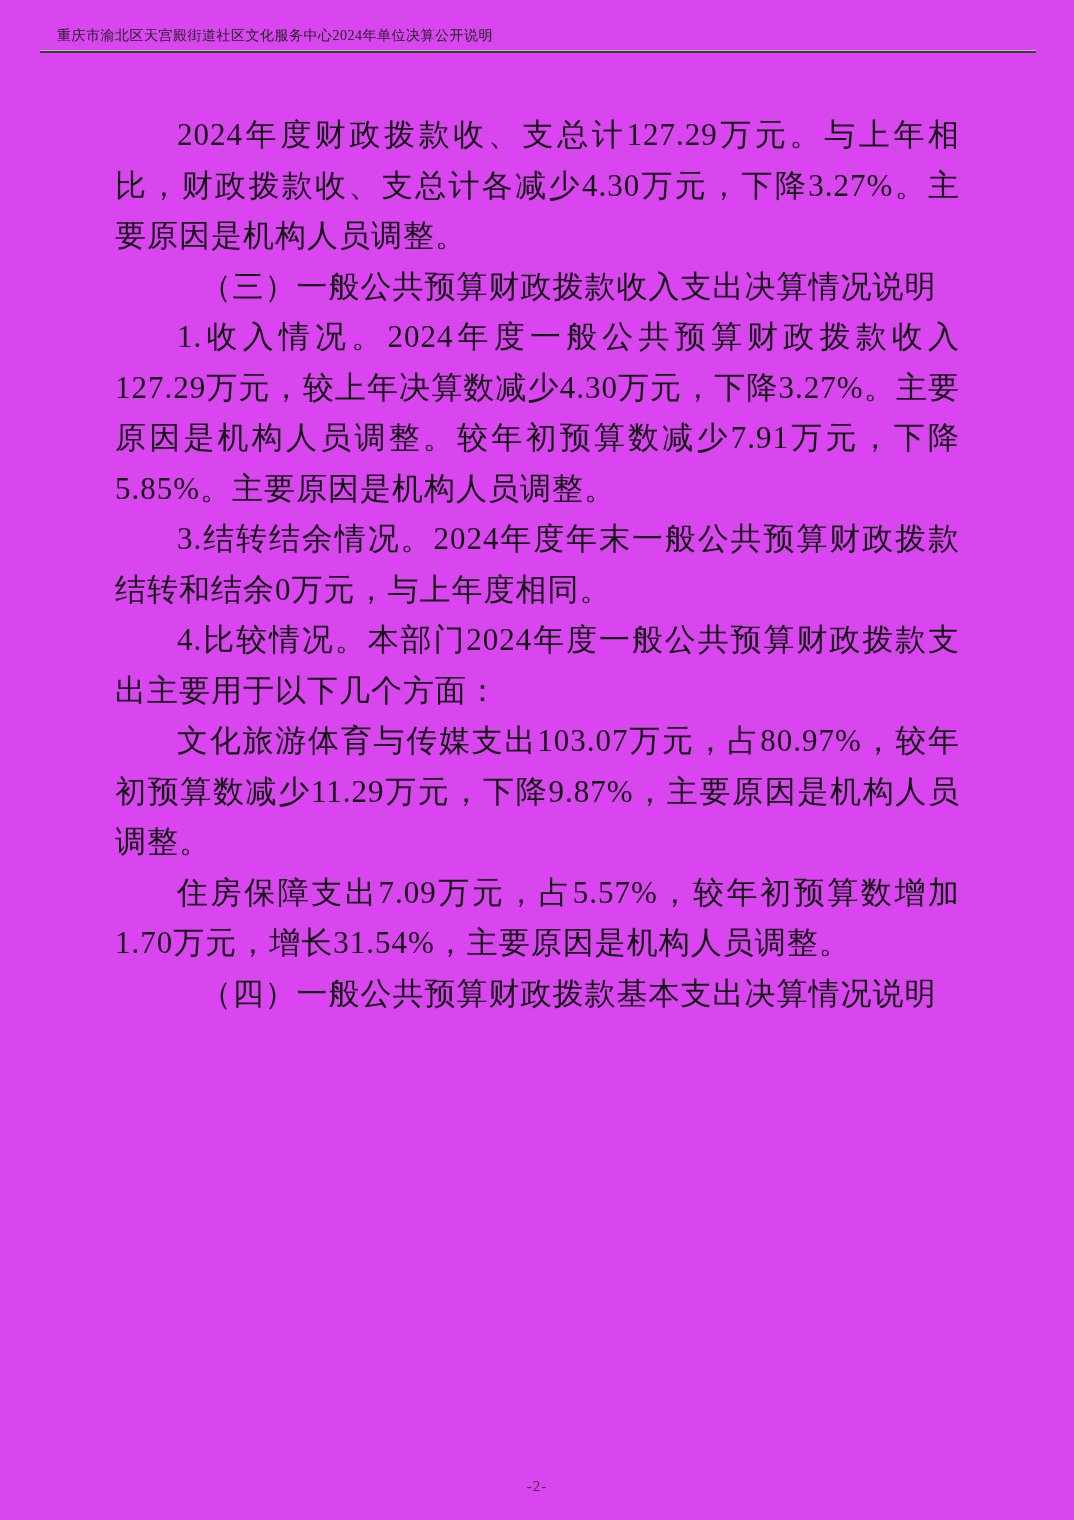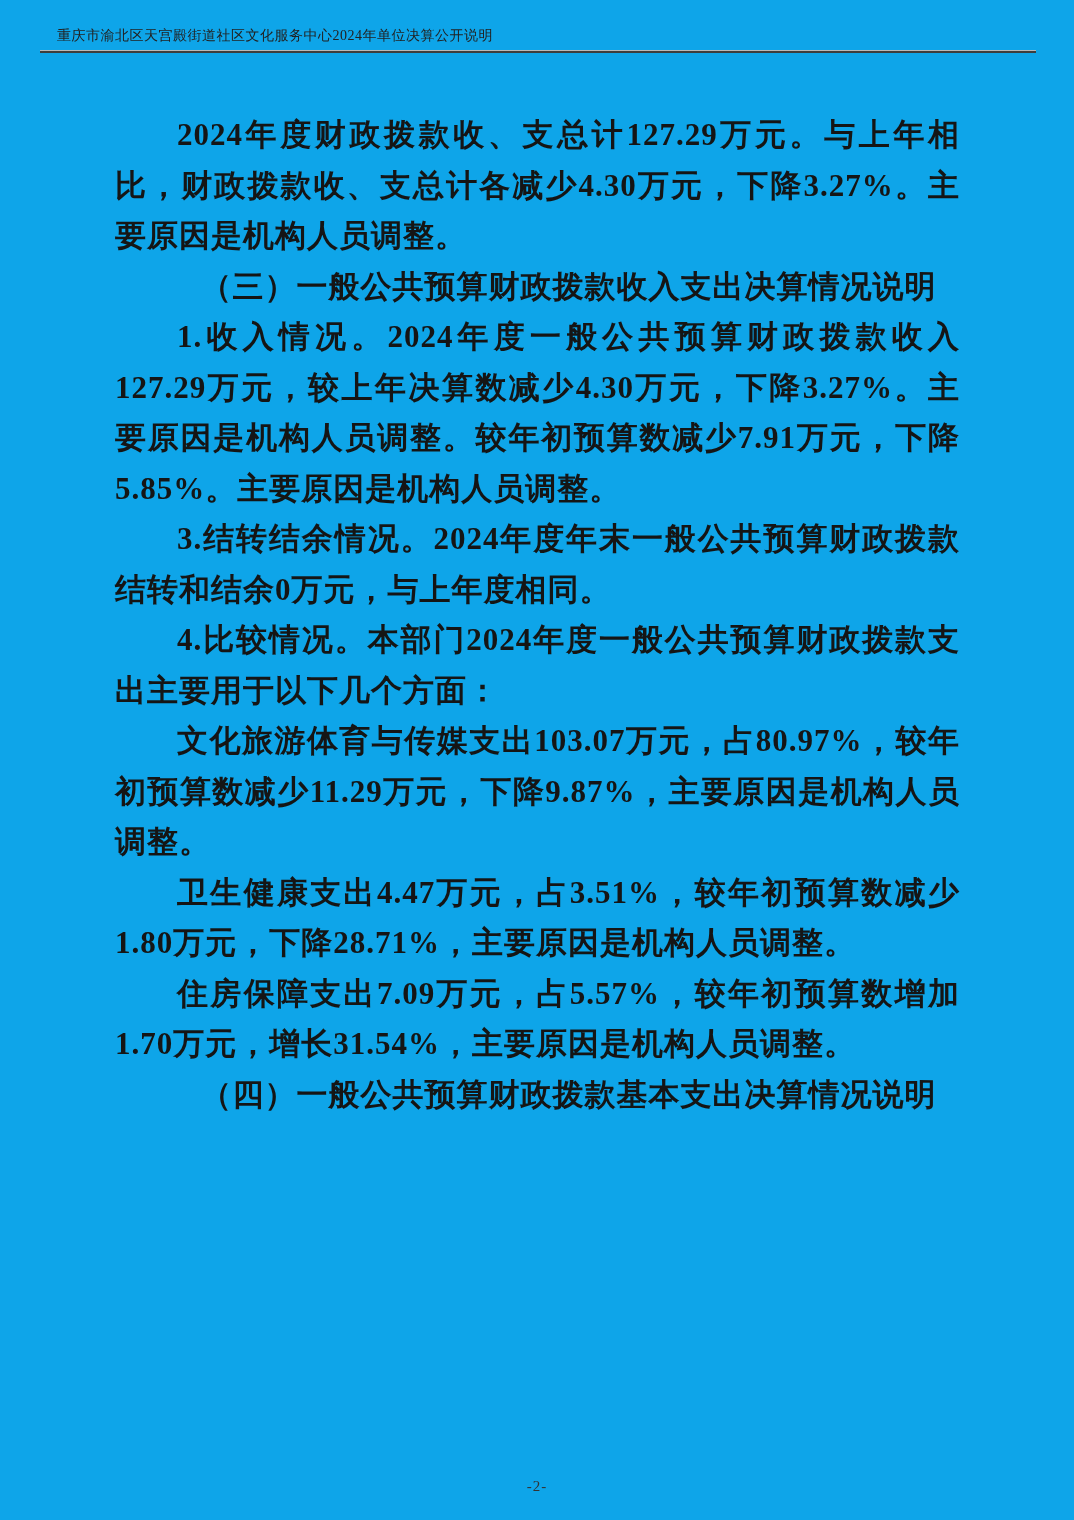--- a/index.html
+++ b/index.html
@@ -4,21 +4,21 @@
 <style>
   html, body {
     margin: 0;
     padding: 0;
     background: #ffffff;
   }
   .page {
     position: relative;
     width: 1074px;
     height: 1520px;
-    background: #0ea5e9;
+    background: #d946ef;
     overflow: hidden;
     font-family: "Liberation Serif", "DejaVu Serif", serif;
     color: #151515;
   }
   .header-title {
     position: absolute;
     left: 57px;
     top: 27px;
     font-size: 14px;
     letter-spacing: 0.5px;
@@ -39,21 +39,21 @@
     top: 110px;
     width: 845px;
   }
   .doc-body p, .doc-body h2 {
     margin: 0;
     padding: 0;
     font-size: 31px;
     line-height: 50.5px;
     text-indent: 2em;
     letter-spacing: 1px;
-    font-weight: bold;
+    font-weight: normal;
   }
   .para {
     text-align: justify;
     text-justify: inter-character;
   }
   .heading {
     font-weight: bold;
     text-align: center;
   }
   .page-footer {
@@ -76,21 +76,20 @@
 
   <div class="header-rule"></div>
 
   <div class="doc-body">
     <p class="para">2024年度财政拨款收、支总计127.29万元。与上年相比，财政拨款收、支总计各减少4.30万元，下降3.27%。主要原因是机构人员调整。</p>
     <h2 class="heading">（三）一般公共预算财政拨款收入支出决算情况说明</h2>
     <p class="para">1.收入情况。2024年度一般公共预算财政拨款收入127.29万元，较上年决算数减少4.30万元，下降3.27%。主要原因是机构人员调整。较年初预算数减少7.91万元，下降5.85%。主要原因是机构人员调整。</p>
     <p class="para">3.结转结余情况。2024年度年末一般公共预算财政拨款结转和结余0万元，与上年度相同。</p>
     <p class="para">4.比较情况。本部门2024年度一般公共预算财政拨款支出主要用于以下几个方面：</p>
     <p class="para">文化旅游体育与传媒支出103.07万元，占80.97%，较年初预算数减少11.29万元，下降9.87%，主要原因是机构人员调整。</p>
-    <p class="para">卫生健康支出4.47万元，占3.51%，较年初预算数减少1.80万元，下降28.71%，主要原因是机构人员调整。</p>
     <p class="para">住房保障支出7.09万元，占5.57%，较年初预算数增加1.70万元，增长31.54%，主要原因是机构人员调整。</p>
     <h2 class="heading">（四）一般公共预算财政拨款基本支出决算情况说明</h2>
   </div>
 
   <div class="page-footer">
     <span>-2-</span>
   </div>
 
 </div>
 

